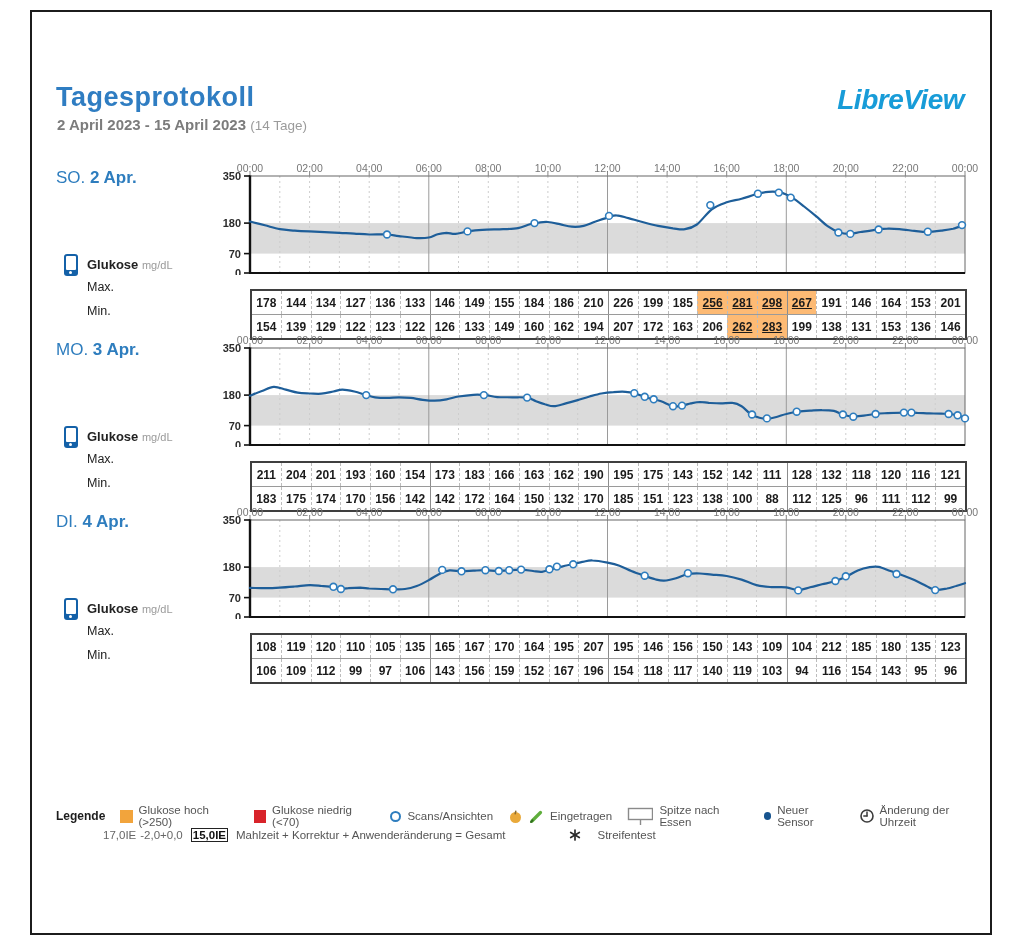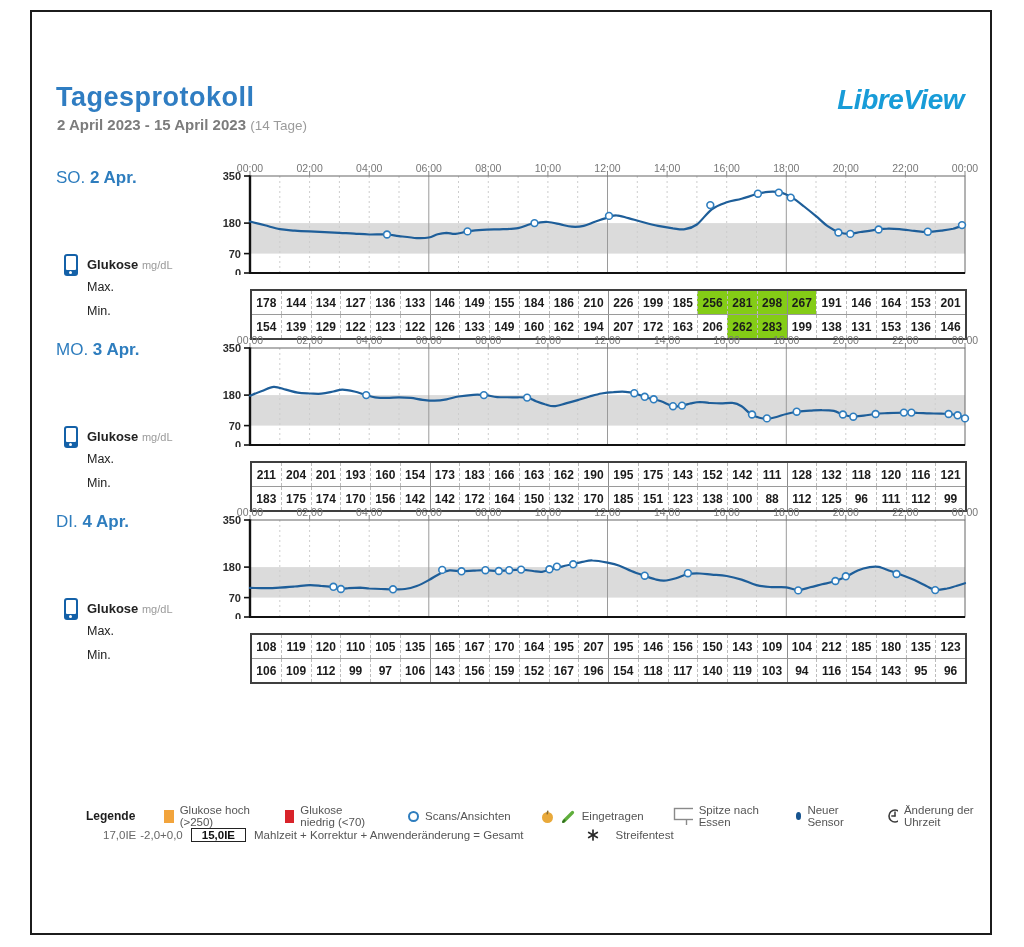--- a/index.html
+++ b/index.html
@@ -25,34 +25,34 @@
   .chart-svg{position:absolute;left:178px;top:0;}
   svg text.tlab{font-size:10.5px;fill:#777;text-anchor:middle;}
   svg text.ylab{font-size:11px;fill:#2b2b2b;font-weight:bold;text-anchor:end;}
   
   .data-table{position:absolute;left:218px;top:113px;width:717px;border:2px solid #3f3f3f;background:#fff;box-sizing:border-box;margin-top:14px;}
   .trow{display:flex;height:23px;}
   .trow + .trow{border-top:1px solid #9a9a9a;}
   .tcell{flex:1;display:flex;align-items:center;justify-content:center;font-size:12px;font-weight:bold;color:#1b1b1b;border-left:1px dashed #bcbcbc;box-sizing:border-box;}
   .tcell:first-child{border-left:none;}
   .tcell.sep6{border-left:1px solid #8c8c8c;}
-  .tcell.hi{background:#84cc16;}
+  .tcell.hi{background:#fdba74;text-decoration:underline;}
   
-  .legend-row1{left:24px;top:792px;display:flex;align-items:center;gap:21px;position:absolute;margin-left:30px;}
+  .legend-row1{left:24px;top:792px;display:flex;align-items:center;gap:7px;position:absolute;}
   .legend-row2{left:71px;top:816px;display:flex;align-items:center;gap:4px;position:absolute;}
   .legend-title{font-size:12px;font-weight:bold;color:#1d1d1d;margin-right:8px;}
   .leg-item{display:flex;align-items:center;gap:6px;margin-right:8px;}
   .leg-text{font-size:11.5px;color:#555;}
   .swatch{width:13px;height:13px;display:inline-block;}
   .swatch.high{background:#f2a43c;} .swatch.low{background:#d8232a;}
   .scan-circle{width:7px;height:7px;border:2px solid #2e7dbe;border-radius:50%;background:#fff;display:inline-block;}
   .sensor-dot{width:8px;height:8px;border-radius:50%;background:#17548f;display:inline-block;}
   .gray{color:#b3b3b3;}
   .ins-left{font-size:11.5px;color:#666;}
-  .ins-box{font-size:11.5px;font-weight:bold;color:#111;border:1.5px solid #222;padding:0px 10px;margin:0 4px;}
+  .ins-box{font-size:11.5px;font-weight:bold;color:#111;border:1.5px solid #222;padding:0px 1px;margin:0 4px;}
   .strip{margin-left:60px;display:flex;align-items:center;gap:16px;}
 </style>
 </head>
 <body>
 
 <div class="frame">
 
   <div class="abs title">Tagesprotokoll</div>
   <div class="abs subtitle">
     <span>2 April 2023 - 15 April 2023</span>

